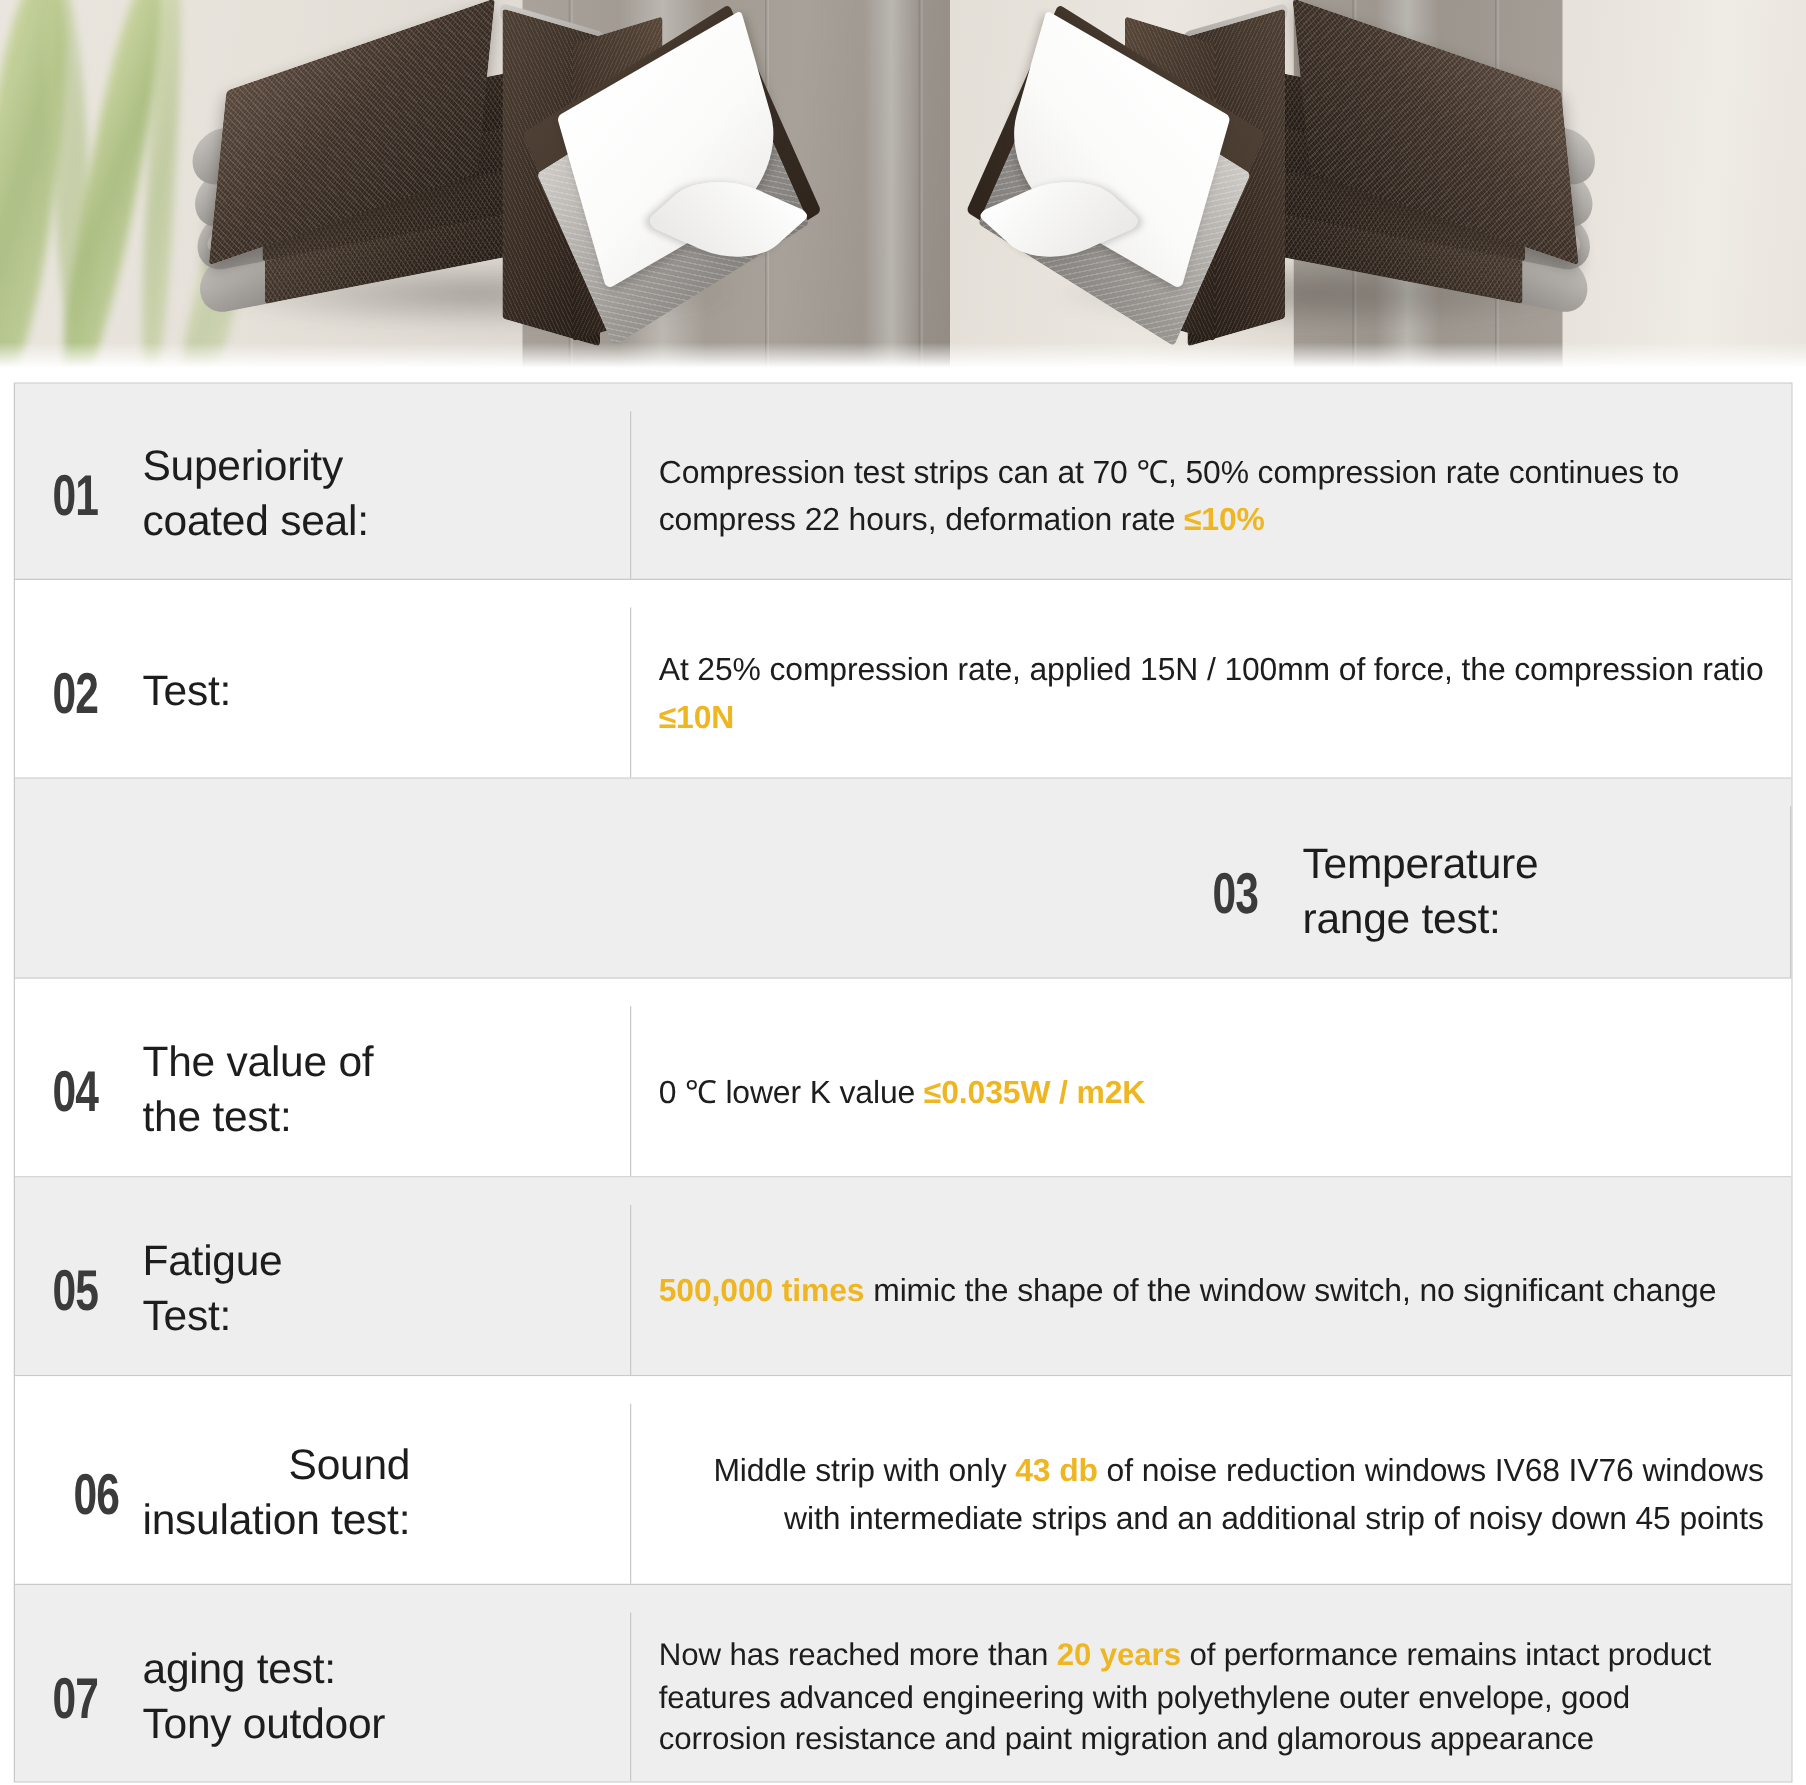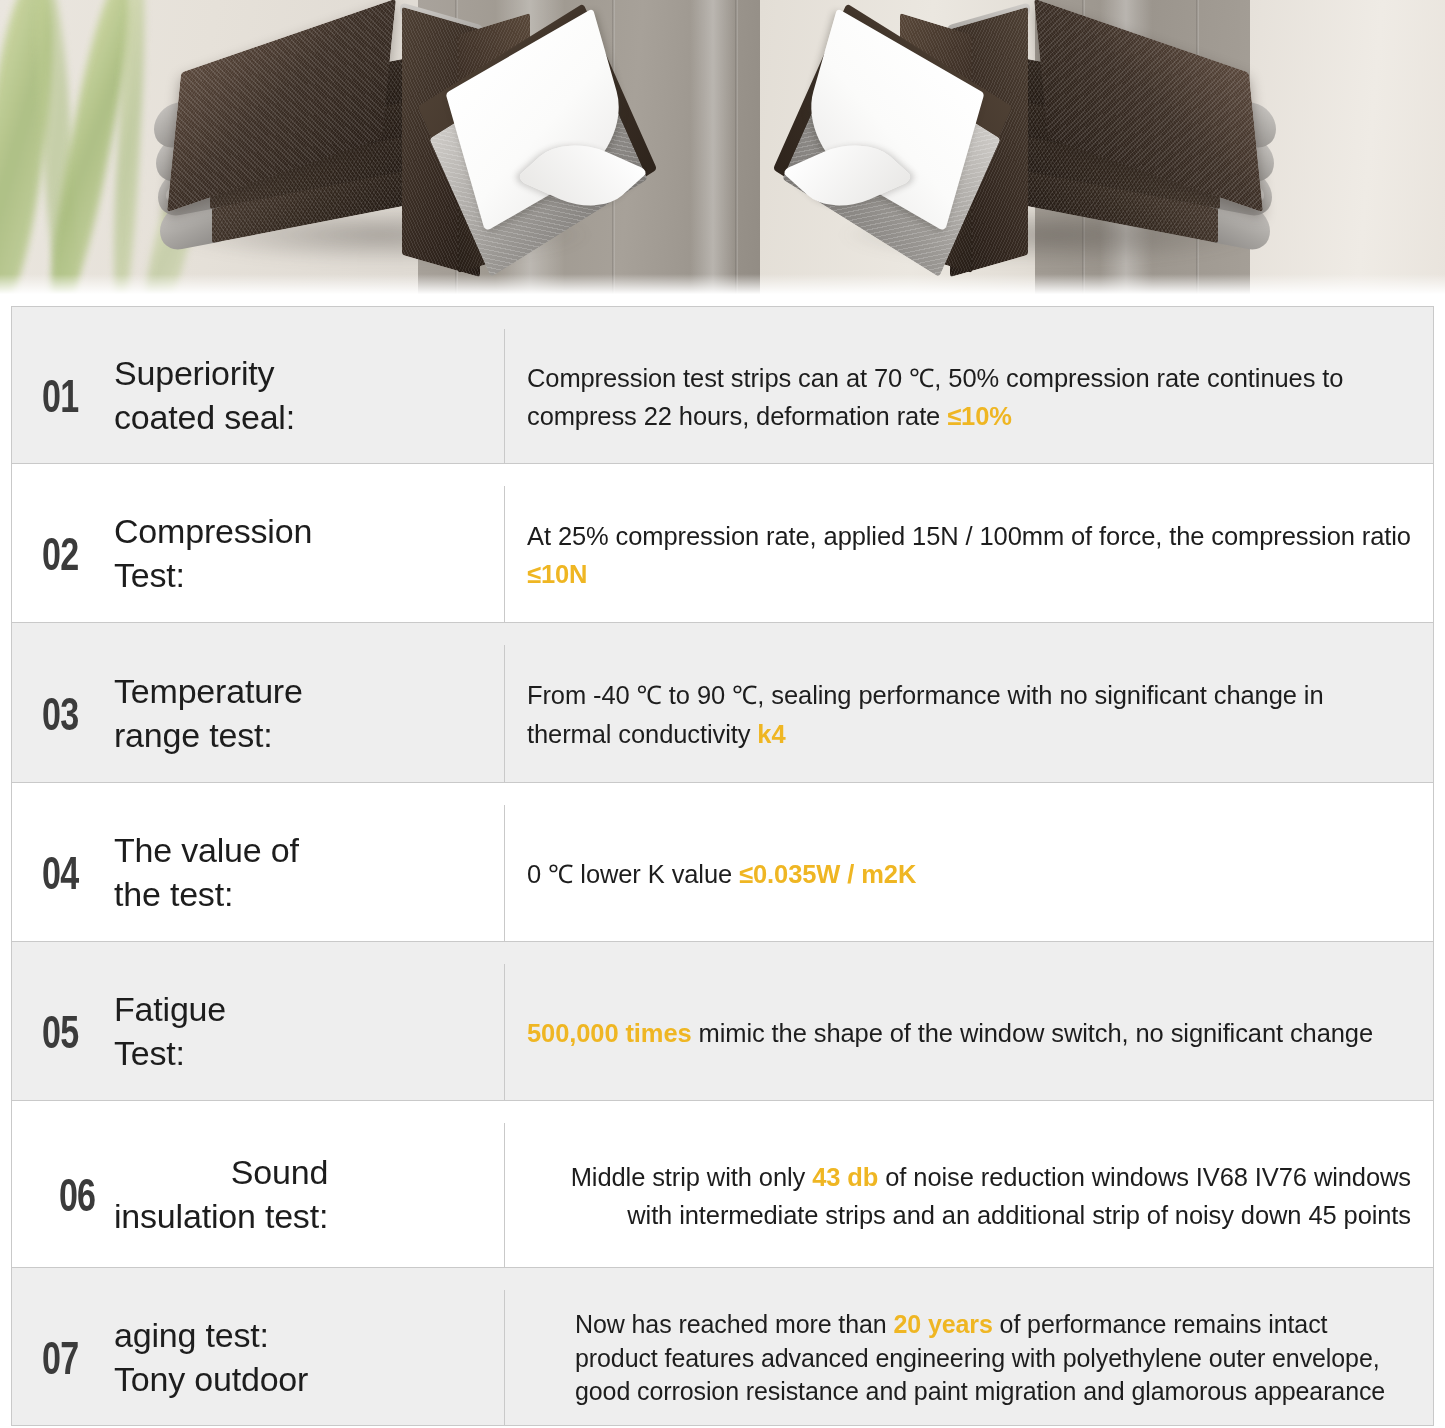--- a/index.html
+++ b/index.html
@@ -203,21 +203,21 @@
     width: 1423px;
     border: 1px solid #c9c9c9;
     border-collapse: collapse;
   }
 
   .spec-row {
     display: flex;
     align-items: stretch;
     border-bottom: 1px solid #c9c9c9;
   }
-  .spec-row:last-child { border-bottom: none; gap: 48px; }
+  .spec-row:last-child { border-bottom: none; }
   .spec-row.shade { background: #eeeeee; }
   .spec-row.plain { background: #ffffff; }
 
   .cell-left {
     width: 493px;
     flex: 0 0 493px;
     display: flex;
     align-items: center;
     padding: 14px 16px 14px 30px;
     border-right: 1px solid #c9c9c9;
@@ -383,40 +383,36 @@
     </div>
     <div class="cell-right">
       <div class="desc"><span>Compression test strips can at 70 ℃, 50% compression rate continues to compress 22 hours, deformation rate </span><span class="hl">≤10%</span><span></span></div>
     </div>
   </div>
 
   <div class="spec-row plain h-159">
     <div class="cell-left">
       <div class="num">02</div>
       <div class="label">
-        <div>Compression</div>
         <div>Test:</div>
       </div>
     </div>
     <div class="cell-right">
       <div class="desc"><span>At 25% compression rate, applied 15N / 100mm of force, the compression ratio </span><span class="hl">≤10N</span><span></span></div>
     </div>
   </div>
 
   <div class="spec-row shade h-160">
     <div class="cell-left">
       <div class="num">03</div>
       <div class="label">
         <div>Temperature</div>
         <div>range test:</div>
       </div>
     </div>
-    <div class="cell-right">
-      <div class="desc"><span>From -40 ℃ to 90 ℃, sealing performance with no significant change in thermal conductivity </span><span class="hl">k4</span><span></span></div>
-    </div>
   </div>
 
   <div class="spec-row plain h-159">
     <div class="cell-left">
       <div class="num">04</div>
       <div class="label">
         <div>The value of</div>
         <div>the test:</div>
       </div>
     </div>

